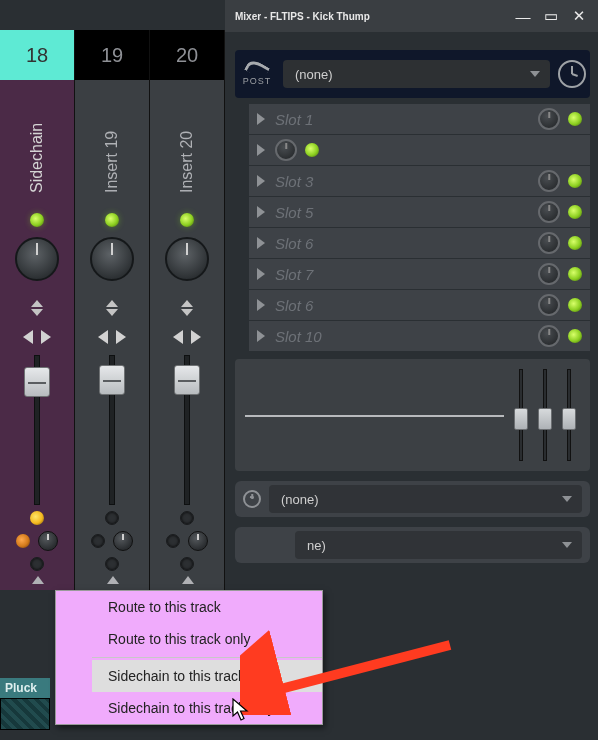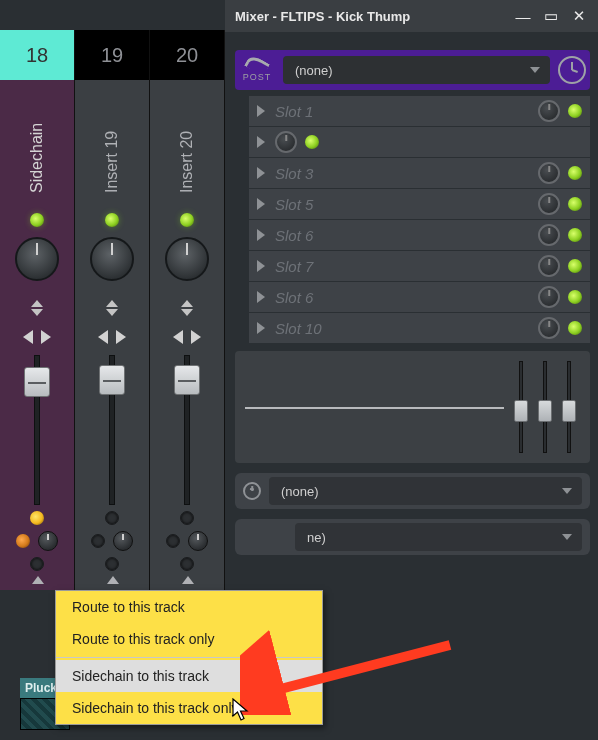--- a/index.html
+++ b/index.html
@@ -13,21 +13,21 @@
     position: relative;
   }
 
   
   .titlebar {
     position: absolute; left: 225px; right: 0; top: 0; height: 32px;
     background: #3a3e42;
     display: flex; align-items: center; justify-content: space-between;
     padding: 0 6px 0 10px;
   }
-  .titlebar .title { color: #e8e8e8; font-size: 13px; font-weight: 600; }
+  .titlebar .title { color: #e8e8e8; font-size: 10px; font-weight: 600; }
   .titlebar .ctrls { display: flex; gap: 2px; }
   .titlebar .ctrls span {
     width: 26px; height: 22px; display: flex; align-items: center; justify-content: center;
     color: #eaeaea; font-size: 15px; cursor: pointer;
   }
 
   
   .track-numbers {
     position: absolute; left: 0; top: 30px; width: 225px; height: 50px;
     display: flex;
@@ -110,22 +110,22 @@
 
   .bottom-caret-row{position:absolute; bottom:0; left:0; right:0;
     display:flex; justify-content:space-around; padding:6px 0 6px;}
   .caret-up{width:0;height:0;border-left:6px solid transparent;border-right:6px solid transparent;border-bottom:8px solid #b0b1b5;}
 
   
   .right-panel {
     position: absolute; left: 235px; right: 8px; top: 50px; bottom: 100px;
   }
   .post-row {
-    display:flex; align-items:center; gap:8px; height:40px;
-    background:#4c1d95; border-radius:4px; padding:0 4px; margin-bottom:6px;
+    display:flex; align-items:center; gap:8px; height:48px;
+    background:#0f172a; border-radius:4px; padding:0 4px; margin-bottom:6px;
   }
   .post-icon{width:36px;height:30px;display:flex;flex-direction:column;align-items:center;justify-content:center;color:#8d9095;}
   .post-icon .arc{width:22px;height:14px;border-top:3px solid #a7aaae;border-left:3px solid #a7aaae;border-radius:60% 0 0 0;transform:rotate(30deg);}
   .post-icon .txt{font-size:9px;letter-spacing:1px;color:#9c9fa3;}
   .sel-pill{
     flex:1; background:#2d3033; height:28px; border-radius:4px;
     display:flex; align-items:center; padding:0 12px; color:#cfcfcf;
     position:relative;
   }
   .sel-caret{position:absolute;right:10px;top:50%;transform:translateY(-50%);
@@ -160,31 +160,32 @@
   .eq-slider{width:18px;position:relative;}
   .eq-slider .rail{position:absolute;left:50%;transform:translateX(-50%);top:0;bottom:0;width:4px;background:#2a2d30;border:1px solid #111;}
   .eq-slider .thumb{position:absolute;left:50%;transform:translateX(-50%);top:42%;width:14px;height:22px;background:linear-gradient(#d7dadc,#aeb2b6);border:1px solid #6b6e71;border-radius:2px;}
 
   .lower-selects{margin-top:10px;display:flex;flex-direction:column;gap:10px;}
   .sel-row{display:flex;align-items:center;gap:8px;background:#3e4247;height:36px;border-radius:6px;padding:0 8px;}
   .sel-row .sel-pill{background:#303337;}
 
   
   .pluck-tab{
-    position:absolute; left:20px; bottom:10px; width:50px; height:52px;
+    position:absolute; left:0; bottom:10px; width:50px; height:52px;
     display:flex; flex-direction:column;
   }
   .pluck-tab .cap{background:#3a7a7e;color:#dfefef;font-size:12px;font-weight:600;padding:3px 5px;}
   .pluck-tab .pat{flex:1;background:repeating-linear-gradient(45deg,#214b4e 0 4px,#16383b 4px 8px);border:1px solid #000;}
 
   
   .context-menu{
     position:absolute; left:55px; top:590px; width:268px;
-    background:#fde047; color:#222; border:1px solid #9a9a9a;
+    background:#f0abfc; color:#222; border:1px solid #9a9a9a;
     box-shadow:2px 3px 6px rgba(0,0,0,.5);
+    padding-left:36px;
   }
   .context-menu .item{padding:8px 16px;font-size:14px;}
   .context-menu .item.hover{background:#dedede;}
   .context-menu .sep{height:1px;background:#c8c8c8;margin:2px 0;}
 
   
   .arrow-annot{position:absolute;left:240px;top:615px;width:220px;height:100px;pointer-events:none;}
 
   .cursor{position:absolute;left:232px;top:698px;pointer-events:none;}
 </style>

